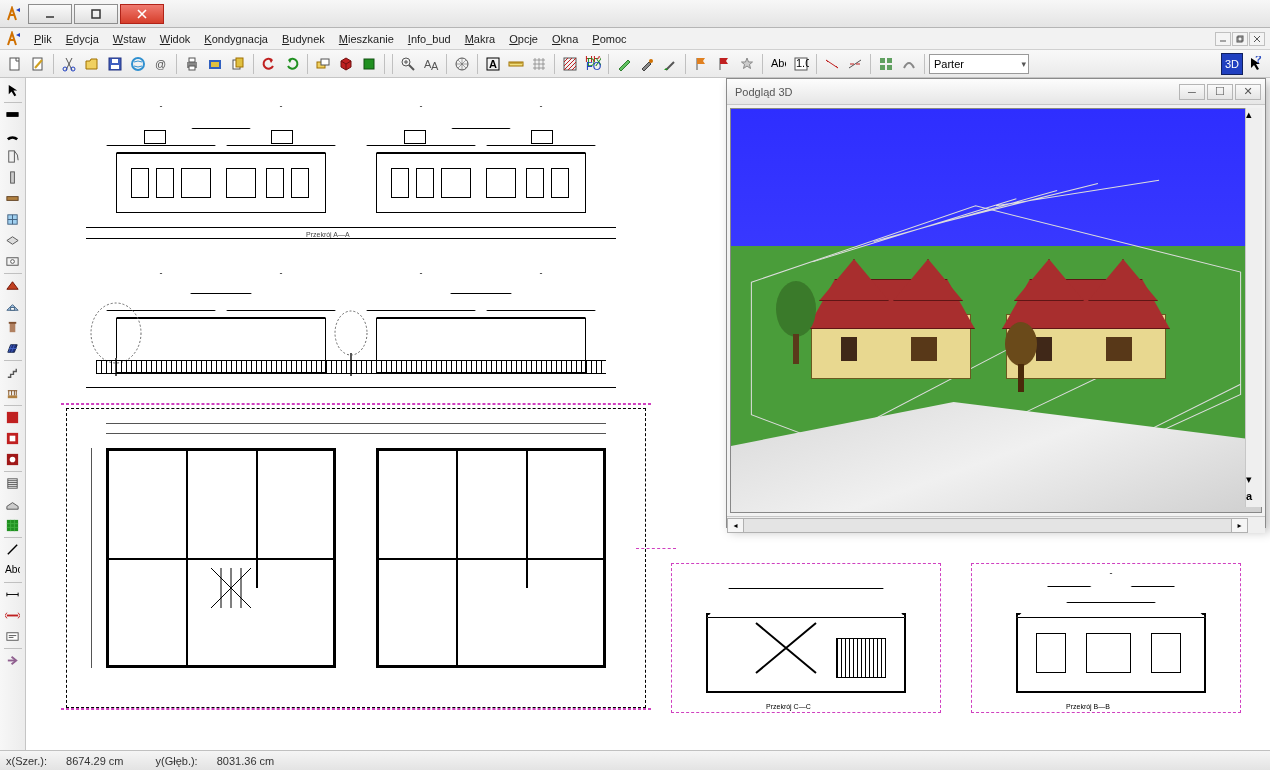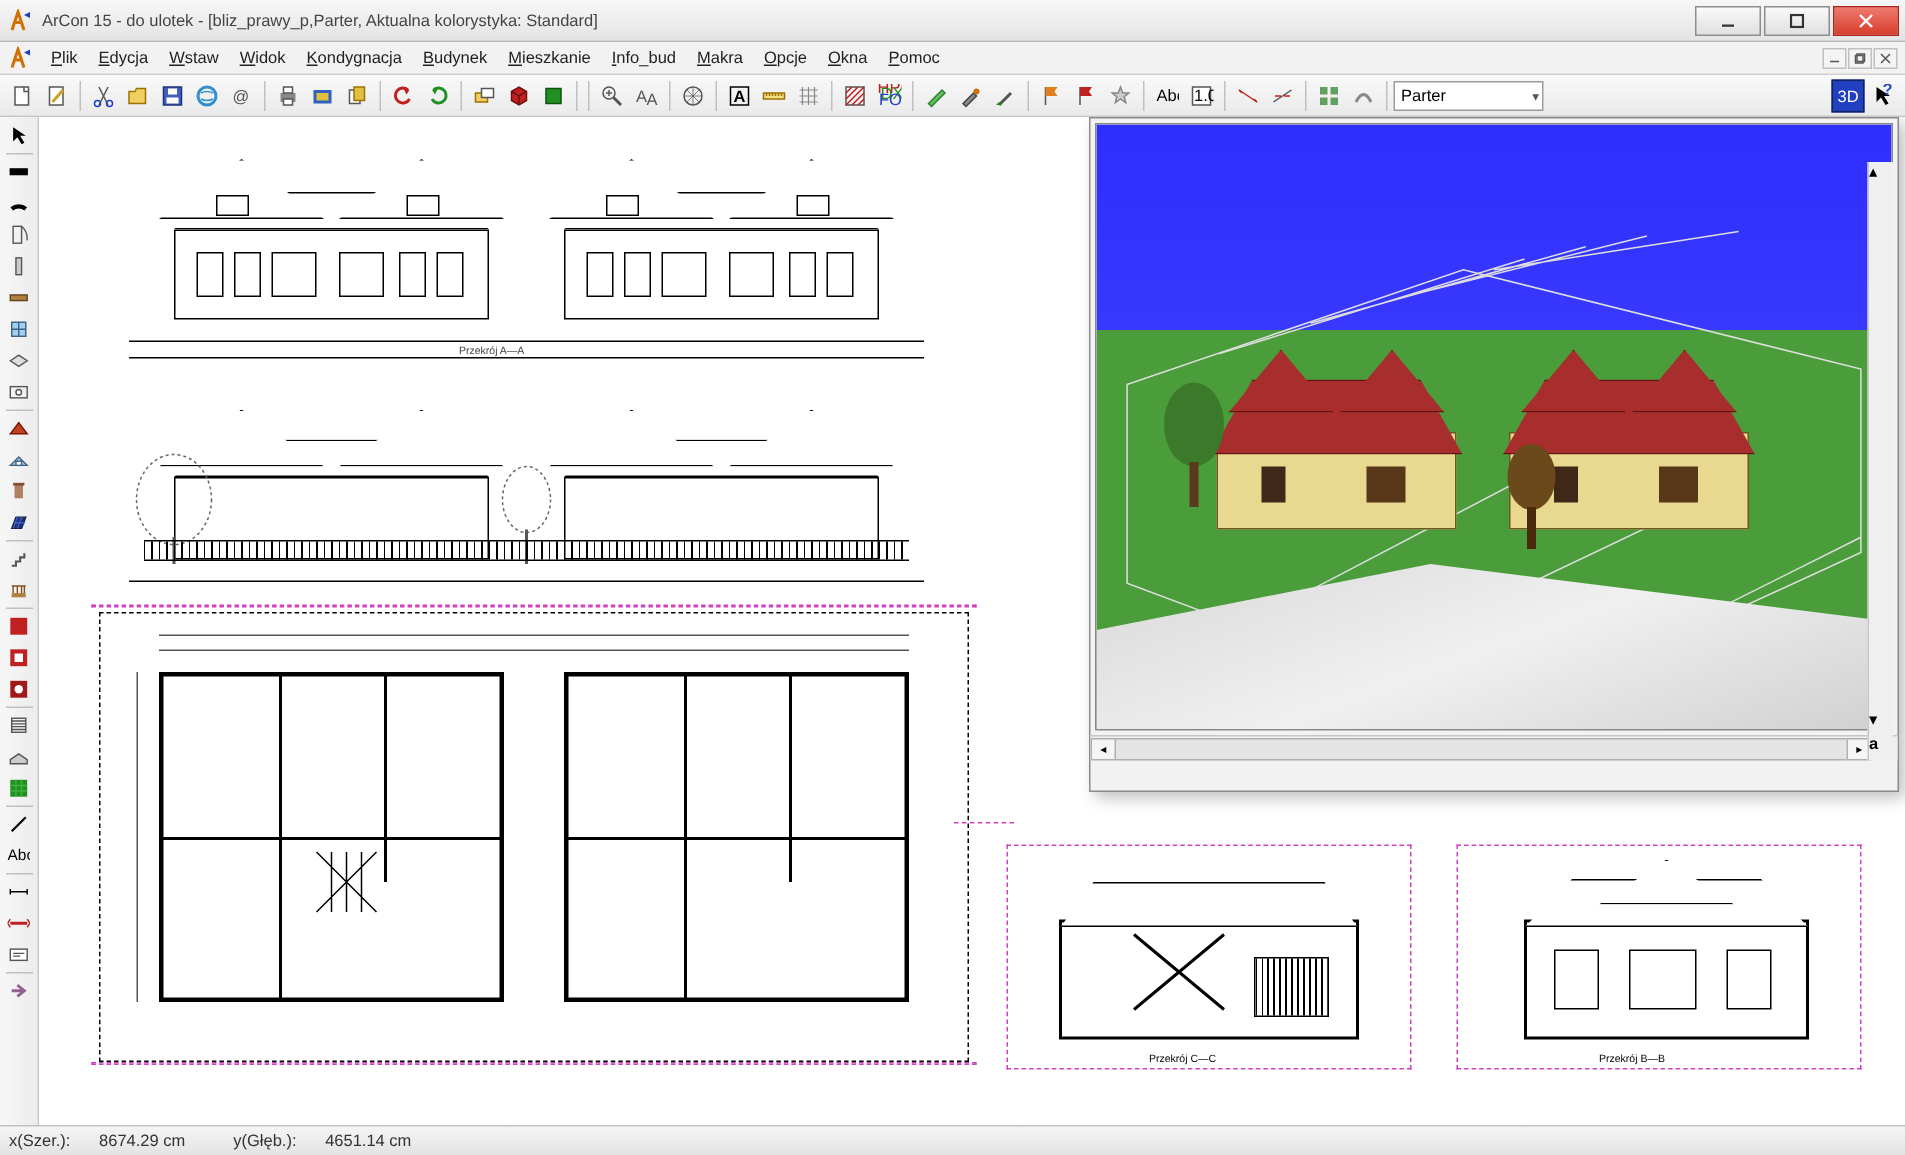--- a/index.html
+++ b/index.html
@@ -76,21 +76,20 @@
 </head>
 <body>
 
 <div class="titlebar">
   <span class="app-icon">
     <svg viewBox="0 0 16 16">
         <path d="M2 14 L6 2 L10 14 M4 9 H8" stroke="#d07000" stroke-width="2" fill="none"></path>
         <path d="M10 4 L14 2 L14 6 Z" fill="#2040c0"></path>
       </svg>
   </span>
-  <span class="title">ArCon 15 - do ulotek - [bliz_prawy_p,Parter, Aktualna kolorystyka: Standard]</span>
   <div class="win-btns">
     <div class="win-btn">
         <svg viewBox="0 0 10 10">
           <line x1="1" y1="8" x2="9" y2="8" stroke="#333" stroke-width="1.5"></line>
         </svg>
       </div>
     <div class="win-btn">
         <svg viewBox="0 0 10 10">
           <rect x="1" y="1" width="8" height="8" stroke="#333" fill="none" stroke-width="1.5"></rect>
         </svg>
@@ -643,20 +642,26 @@
       <div class="arch-box" style="left:50px;top:55px;width:190px;height:80px;border-width:2px;"></div>
       <div class="roof" style="left:40px;top:28px;width:210px;height:32px;clip-path:polygon(5% 100%,20% 0,80% 0,95% 100%);"></div>
       <div class="roof" style="left:100px;top:15px;width:90px;height:30px;clip-path:polygon(0 100%,50% 0,100% 100%);"></div>
       <div class="win" style="left:70px;top:75px;width:30px;height:40px;"></div>
       <div class="win" style="left:120px;top:75px;width:45px;height:40px;"></div>
       <div class="win" style="left:185px;top:75px;width:30px;height:40px;"></div>
       <div style="position:absolute;left:100px;top:145px;font-size:7px;">Przekrój B—B</div>
     </div>
 
     <div class="preview3d">
+      <div class="pv-titlebar">
+        <span class="pv-title">Podgląd 3D</span>
+        <div class="pv-btn">─</div>
+        <div class="pv-btn">☐</div>
+        <div class="pv-btn">✕</div>
+      </div>
       <div class="pv-body">
         <div class="pv-sky"></div>
 
         <svg style="position:absolute;inset:0;" viewBox="0 0 520 400">
           <path d="M20 170 L240 95 L500 160 L500 280 L260 390 L20 300 z" fill="none" stroke="#ddd" stroke-width="1"></path>
           <path d="M80 150 L280 88 M140 130 L320 80 M200 113 L360 73 M260 95 L420 70" stroke="#ddd" stroke-width="1"></path>
           <path d="M300 370 L500 270 M200 340 L420 235 M120 315 L340 200" stroke="#ddd" stroke-width="1"></path>
         </svg>
 
         <div style="position:absolute;left:0;bottom:0;width:100%;height:110px;background:linear-gradient(160deg,#d8d8d8 0%,#f0f0f0 50%,#d0d0d0 100%);clip-path:polygon(0 40%,42% 0,100% 35%,100% 100%,0 100%);"></div>
@@ -699,14 +704,14 @@
         <div class="sbtn">▸</div>
         <div style="width:17px;"></div>
       </div>
     </div>
 
   </div>
 </div>
 
 <div class="statusbar">
   <span><span>x(Szer.):</span> <span>8674.29 cm</span></span>
-  <span><span>y(Głęb.):</span> <span>4651.14 cm</span></span>
+  <span><span>y(Głęb.):</span> <span>8031.36 cm</span></span>
 </div>
 
 </body></html>

